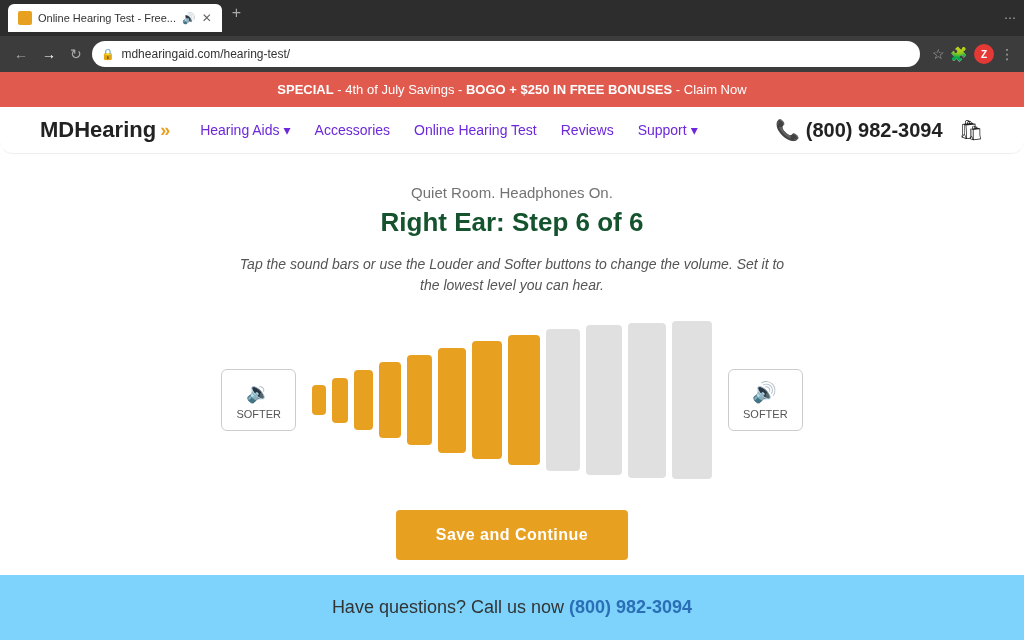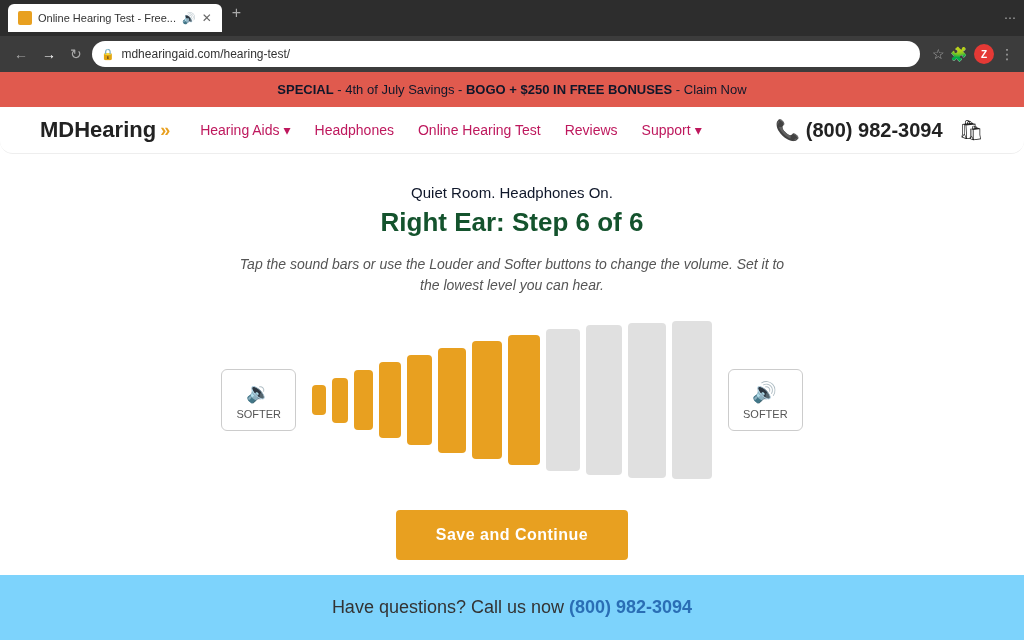--- a/index.html
+++ b/index.html
@@ -65,21 +65,21 @@
       color: #333;
     }
     .lock-icon { color: #555; font-size: 11px; }
     .nav-actions { display: flex; align-items: center; gap: 6px; margin-left: 6px; }
     .nav-action-btn { color: #aaa; font-size: 14px; cursor: pointer; background: none; border: none; }
     .nav-avatar { width: 20px; height: 20px; background: #e53935; border-radius: 50%; display: flex; align-items: center; justify-content: center; color: #fff; font-size: 10px; font-weight: bold; }
 
     
     .promo-banner {
       background: #e05a4e;
-      color: #0f172a;
+      color: #ffffff;
       text-align: center;
       padding: 10px;
       font-size: 13px;
     }
     .promo-banner .bold { font-weight: bold; }
 
     
     .site-header {
       display: flex;
       align-items: center;
@@ -98,21 +98,21 @@
       margin-right: 30px;
     }
     .logo-chevrons { color: #e8a020; font-size: 18px; }
     .main-nav {
       display: flex;
       align-items: center;
       gap: 24px;
       flex: 1;
     }
     .nav-link {
-      color: #be185d;
+      color: #6d28d9;
       text-decoration: none;
       font-size: 14px;
       display: flex;
       align-items: center;
       gap: 4px;
       cursor: pointer;
     }
     .header-right {
       display: flex;
       align-items: center;
@@ -127,21 +127,21 @@
       gap: 6px;
     }
     .cart-icon { font-size: 20px; color: #222; cursor: pointer; }
 
     
     .main-content {
       text-align: center;
       padding: 30px 20px 20px;
     }
     .subtitle-text {
-      color: #0f172a;
+      color: #737373;
       font-size: 15px;
       margin-bottom: 6px;
     }
     .step-title {
       font-size: 26px;
       font-weight: bold;
       color: #14532d;
       margin-bottom: 16px;
     }
     .instruction-text {
@@ -263,21 +263,21 @@
   <a class="logo">
     <span>MDHearing</span>
     <span class="logo-chevrons">»</span>
   </a>
   <nav class="main-nav">
     <a class="nav-link">
       <span>Hearing Aids</span>
       <span>▾</span>
     </a>
     <a class="nav-link">
-      <span>Headphones</span>
+      <span>Accessories</span>
     </a>
     <a class="nav-link">
       <span>Online Hearing Test</span>
     </a>
     <a class="nav-link">
       <span>Reviews</span>
     </a>
     <a class="nav-link">
       <span>Support</span>
       <span>▾</span>

